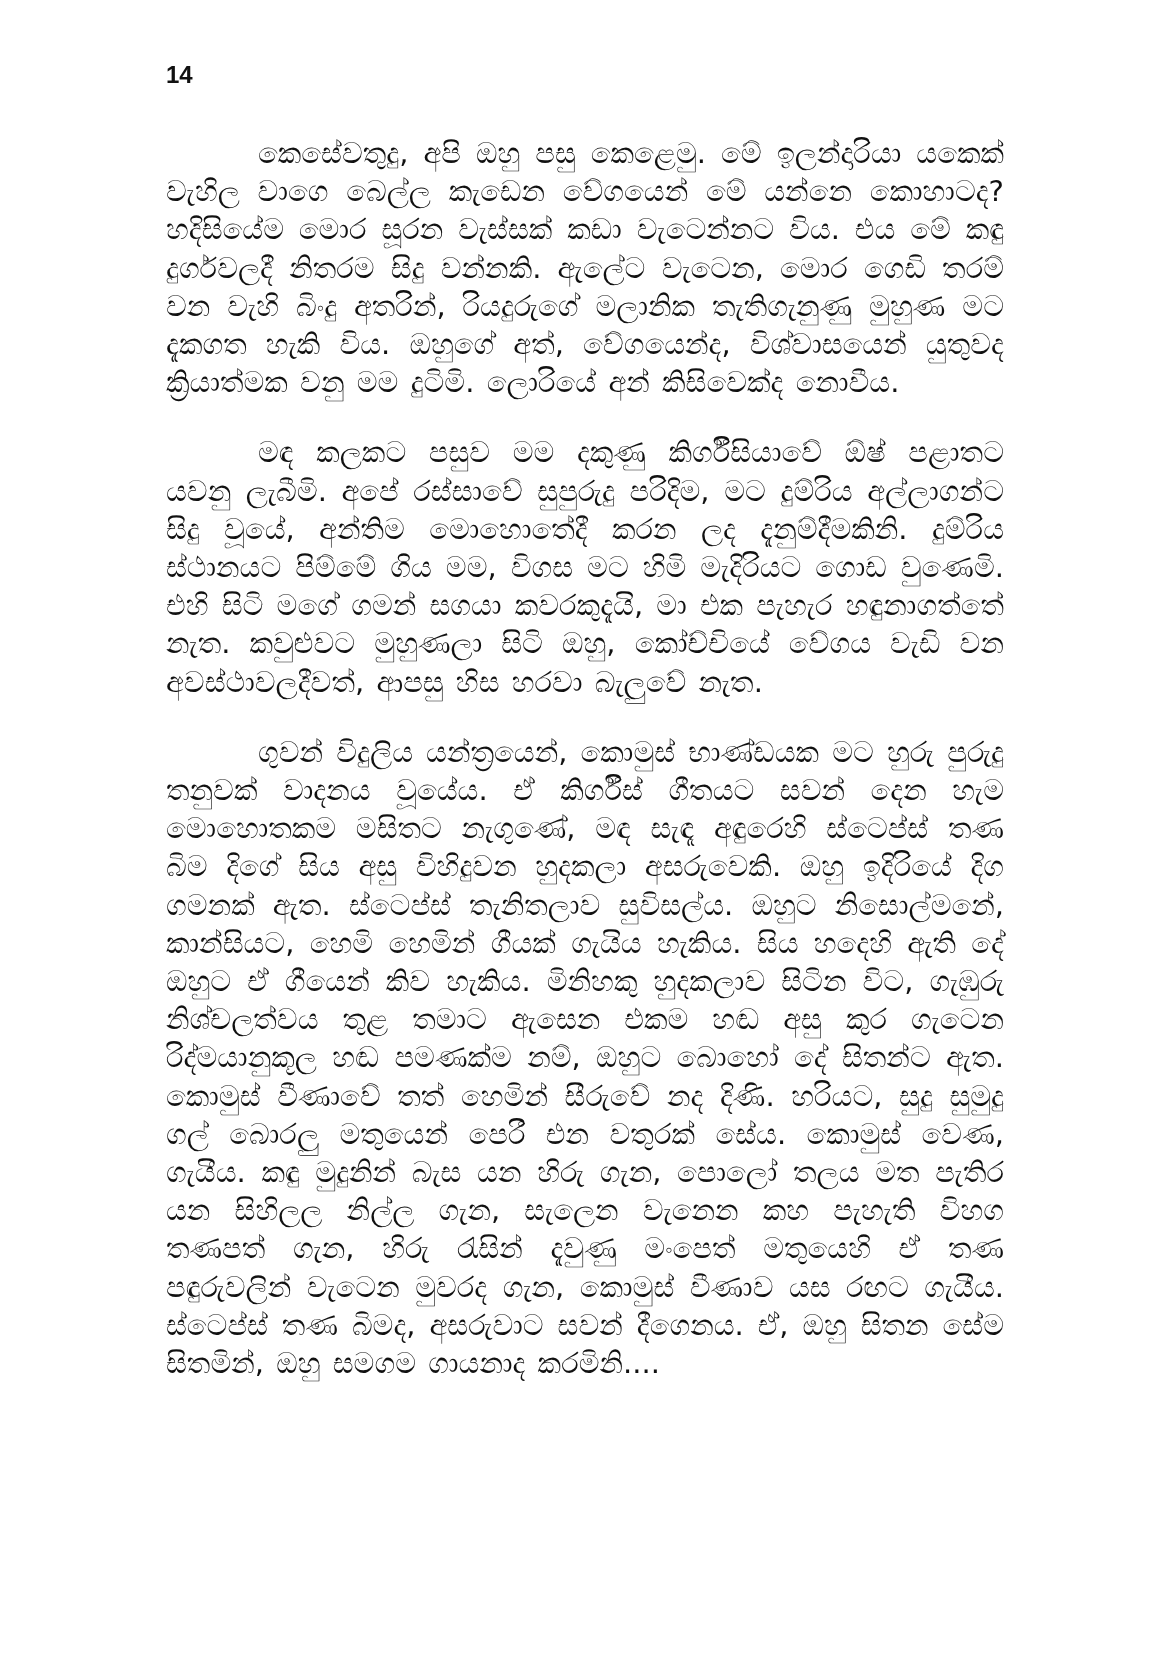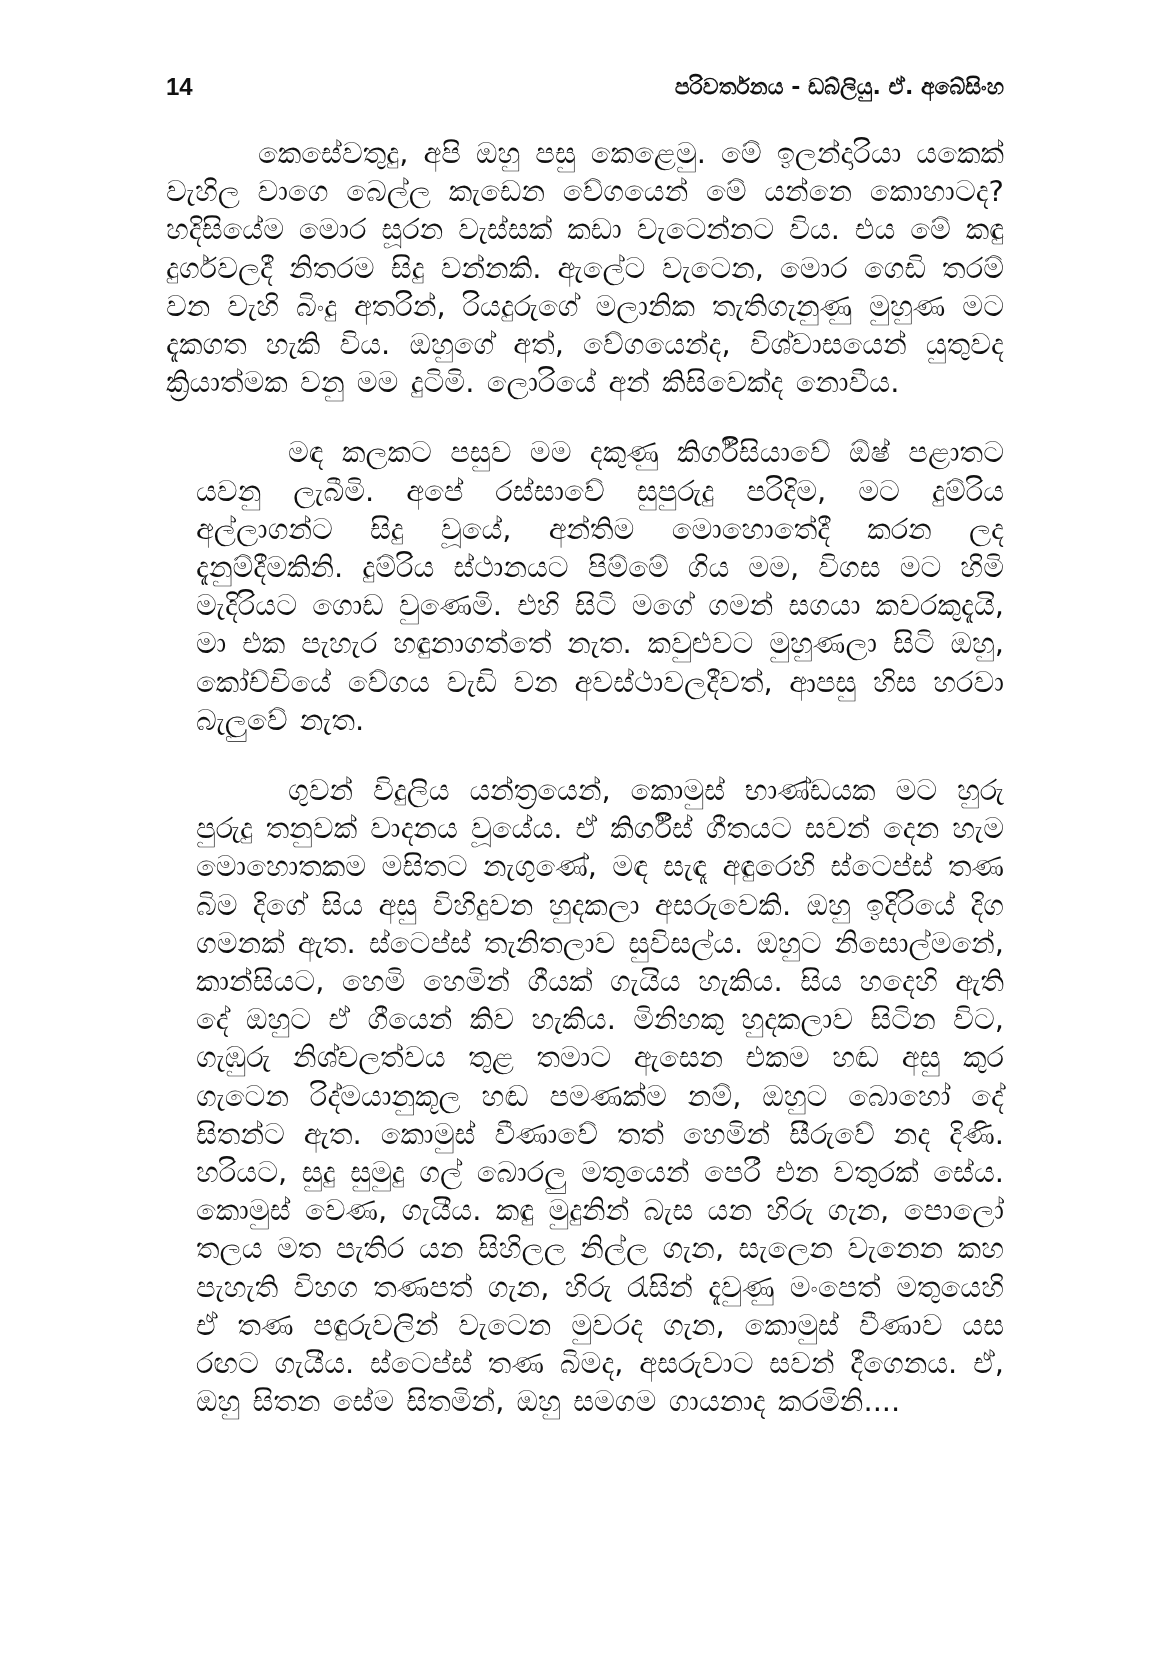--- a/index.html
+++ b/index.html
@@ -11,21 +11,21 @@
       width: 1167px;
       height: 1653px;
       position: relative;
       overflow: hidden;
       color: #111111;
       font-family: "DejaVu Sans", sans-serif;
     }
     .page-header {
       position: absolute;
       left: 166px;
-      top: 70px;
+      top: 58px;
       width: 838px;
       height: 34px;
     }
     .page-number {
       position: absolute;
       left: 0;
       top: 0;
       font-family: "Liberation Sans", sans-serif;
       font-weight: bold;
       font-size: 24px;
@@ -52,28 +52,26 @@
       font-family: "DejaVu Sans", sans-serif;
       font-size: 29px;
       line-height: 38.2px;
       text-align: justify;
       text-align-last: left;
       text-indent: 92px;
       word-spacing: 3px;
     }
     .paragraph + .paragraph {
       margin-top: 32px;
-      margin-left: 30px;
     }
   </style>
 </head>
 <body>
 
 <div class="page-header">
   <span class="page-number">14</span>
-  <span class="running-title">පරිවර්තනය - ඩබ්ලියු. ඒ. අබේසිංහ</span>
 </div>
 
 <div class="body-text">
   <p class="paragraph">කෙසේවතුදු, අපි ඔහු පසු කෙළෙමු. මේ ඉලන්දාරියා යකෙක් වැහිල වාගෙ බෙල්ල කැඩෙන වේගයෙන් මේ යන්නෙ කොහාටද? හදිසියේම මොර සූරන වැස්සක් කඩා වැටෙන්නට විය. එය මේ කඳු දුර්ගවලදී නිතරම සිදු වන්නකි. ඇලේට වැටෙන, මොර ගෙඩි තරම් වන වැහි බිංදු අතරින්, රියදුරුගේ මලානික තැතිගැනුණු මුහුණ මට දැකගත හැකි විය. ඔහුගේ අත්, වේගයෙන්ද, විශ්වාසයෙන් යුතුවද ක්‍රියාත්මක වනු මම දුටිමි. ලොරියේ අන් කිසිවෙක්ද නොවීය.</p>
   <p class="paragraph">මඳ කලකට පසුව මම දකුණු කිර්ගීසියාවේ ඕෂ් පළාතට යවනු ලැබීමි. අපේ රස්සාවේ සුපුරුදු පරිදිම, මට දුම්රිය අල්ලාගන්ට සිදු වූයේ, අන්තිම මොහොතේදී කරන ලද දැනුම්දීමකිනි. දුම්රිය ස්ථානයට පිම්මේ ගිය මම, විගස මට හිමි මැදිරියට ගොඩ වුණෙමි. එහි සිටි මගේ ගමන් සගයා කවරකුදැයි, මා එක පැහැර හඳුනාගත්තේ නැත. කවුළුවට මුහුණලා සිටි ඔහු, කෝච්චියේ වේගය වැඩි වන අවස්ථාවලදීවත්, ආපසු හිස හරවා බැලුවේ නැත.</p>
   <p class="paragraph">ගුවන් විදුලිය යන්ත්‍රයෙන්, කොමුස් භාණ්ඩයක මට හුරු පුරුදු තනුවක් වාදනය වූයේය. ඒ කිර්ගීස් ගීතයට සවන් දෙන හැම මොහොතකම මසිතට නැගුණේ, මඳ සැඳෑ අඳුරෙහි ස්ටෙප්ස් තණ බිම දිගේ සිය අසු විහිදුවන හුදකලා අසරුවෙකි. ඔහු ඉදිරියේ දිග ගමනක් ඇත. ස්ටෙප්ස් තැනිතලාව සුවිසල්ය. ඔහුට නිසොල්මනේ, කාන්සියට, හෙමි හෙමින් ගීයක් ගැයිය හැකිය. සිය හදෙහි ඇති දේ ඔහුට ඒ ගීයෙන් කිව හැකිය. මිනිහකු හුදකලාව සිටින විට, ගැඹුරු නිශ්චලත්වය තුළ තමාට ඇසෙන එකම හඬ අසු කුර ගැටෙන රිද්මයානුකූල හඬ පමණක්ම නම්, ඔහුට බොහෝ දේ සිතන්ට ඇත. කොමුස් වීණාවේ තත් හෙමින් සීරුවේ නද දිණි. හරියට, සුදු සුමුදු ගල් බොරලු මතුයෙන් පෙරී එන වතුරක් සේය. කොමුස් වෙණ, ගැයීය. කඳු මුදුනින් බැස යන හිරු ගැන, පොලෝ තලය මත පැතිර යන සිහිලල නිල්ල ගැන, සැලෙන වැනෙන කහ පැහැති විහග තණපත් ගැන, හිරු රැසින් දැවුණු මංපෙත් මතුයෙහි ඒ තණ පඳුරුවලින් වැටෙන මුවරද ගැන, කොමුස් වීණාව යස රඟට ගැයීය. ස්ටෙප්ස් තණ බිමද, අසරුවාට සවන් දීගෙනය. ඒ, ඔහු සිතන සේම සිතමින්, ඔහු සමගම ගායනාද කරමිනි....</p>
 </div>
 
 </body></html>

